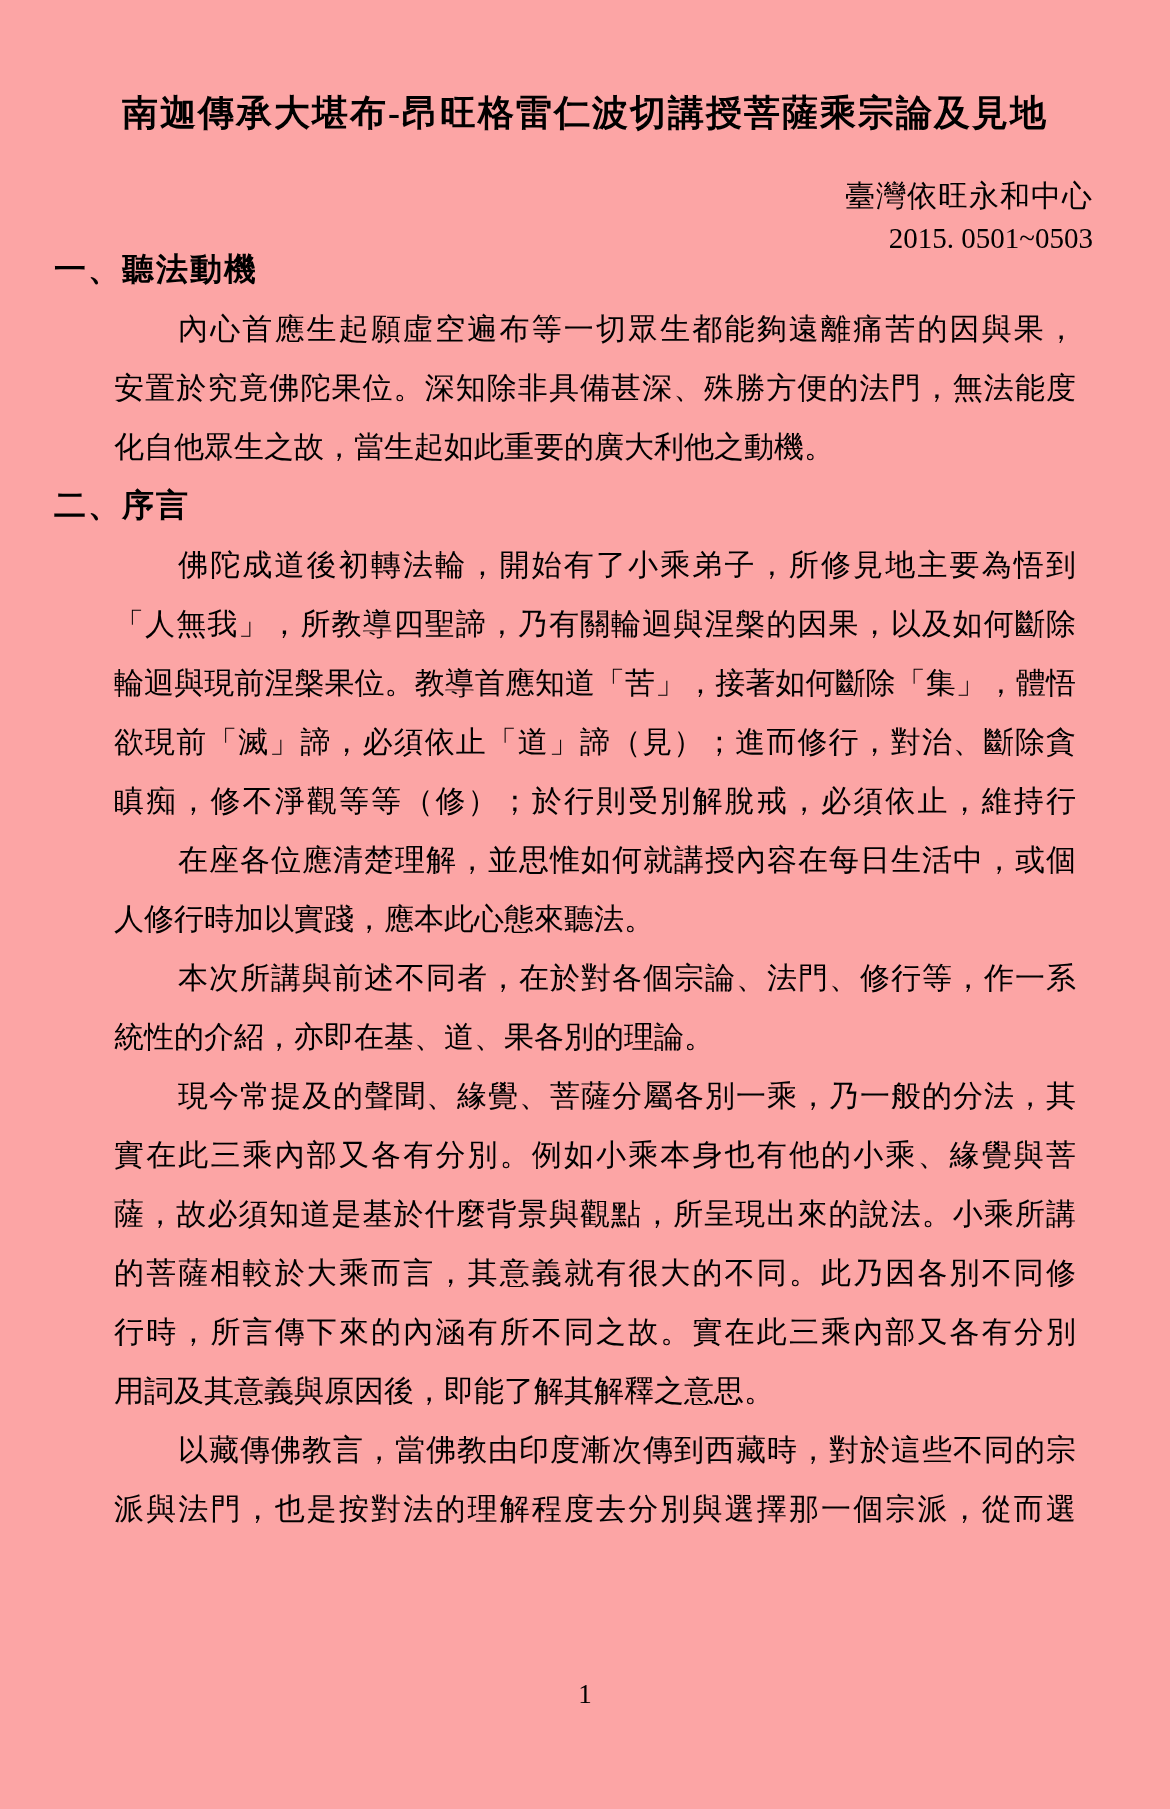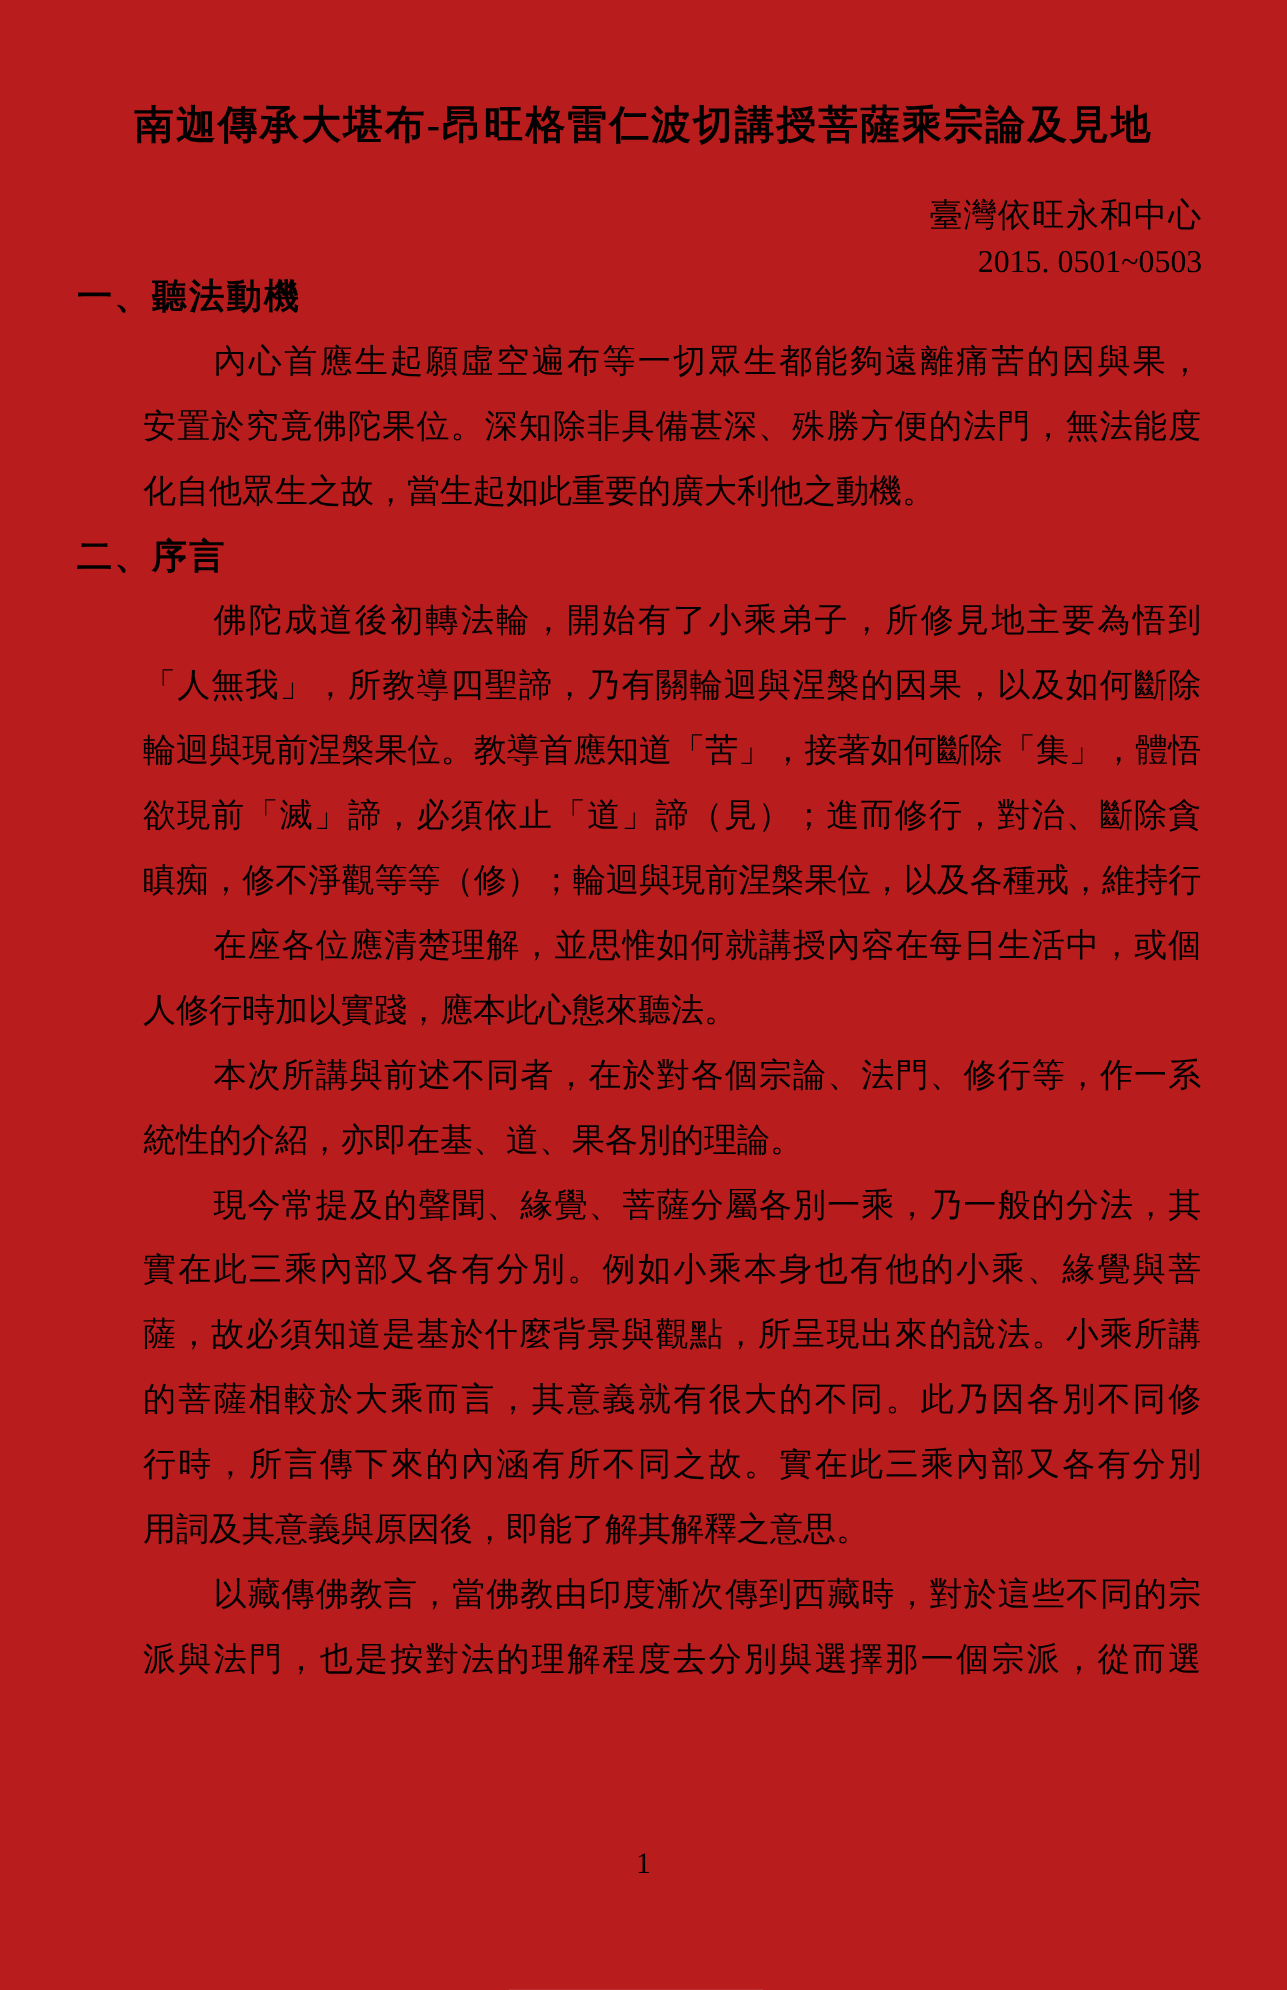--- a/index.html
+++ b/index.html
@@ -4,21 +4,21 @@
 <style>
   html, body {
     margin: 0;
     padding: 0;
     background: #ffffff;
   }
   .page {
     position: relative;
     width: 1170px;
     height: 1809px;
-    background: #b91c1c;
+    background: #fca5a5;
     color: #000000;
     font-family: "Liberation Serif", "DejaVu Serif", serif;
     overflow: hidden;
   }
   .doc-title {
     position: absolute;
     top: 92px;
     left: 0;
     width: 1170px;
     margin: 0;
@@ -43,21 +43,21 @@
     line-height: 1.3;
   }
   .byline-date {
     top: 201px;
     font-size: 29px;
     line-height: 1.2;
   }
   .doc-body {
     position: absolute;
     top: 240px;
-    left: 130px;
+    left: 114px;
     width: 962px;
     font-size: 30px;
     line-height: 59px;
     letter-spacing: 0;
   }
   .section-heading {
     margin: 0 0 0 -60px;
     font-size: 32px;
     font-weight: bold;
     letter-spacing: 2px;
@@ -100,21 +100,21 @@
         <div class="text-line first">內心首應生起願虛空遍布等一切眾生都能夠遠離痛苦的因與果，</div>
         <div class="text-line">安置於究竟佛陀果位。深知除非具備甚深、殊勝方便的法門，無法能度</div>
         <div class="text-line last">化自他眾生之故，當生起如此重要的廣大利他之動機。</div>
       </div>
       <div class="section-heading">二、序言</div>
       <div class="paragraph">
         <div class="text-line first">佛陀成道後初轉法輪，開始有了小乘弟子，所修見地主要為悟到</div>
         <div class="text-line">「人無我」，所教導四聖諦，乃有關輪迴與涅槃的因果，以及如何斷除</div>
         <div class="text-line">輪迴與現前涅槃果位。教導首應知道「苦」，接著如何斷除「集」，體悟</div>
         <div class="text-line">欲現前「滅」諦，必須依止「道」諦（見）；進而修行，對治、斷除貪</div>
-        <div class="text-line">瞋痴，修不淨觀等等（修）；輪迴與現前涅槃果位，以及各種戒，維持行</div>
+        <div class="text-line">瞋痴，修不淨觀等等（修）；於行則受別解脫戒，必須依止，維持行</div>
       </div>
       <div class="paragraph">
         <div class="text-line first">在座各位應清楚理解，並思惟如何就講授內容在每日生活中，或個</div>
         <div class="text-line last">人修行時加以實踐，應本此心態來聽法。</div>
       </div>
       <div class="paragraph">
         <div class="text-line first">本次所講與前述不同者，在於對各個宗論、法門、修行等，作一系</div>
         <div class="text-line last">統性的介紹，亦即在基、道、果各別的理論。</div>
       </div>
       <div class="paragraph">

